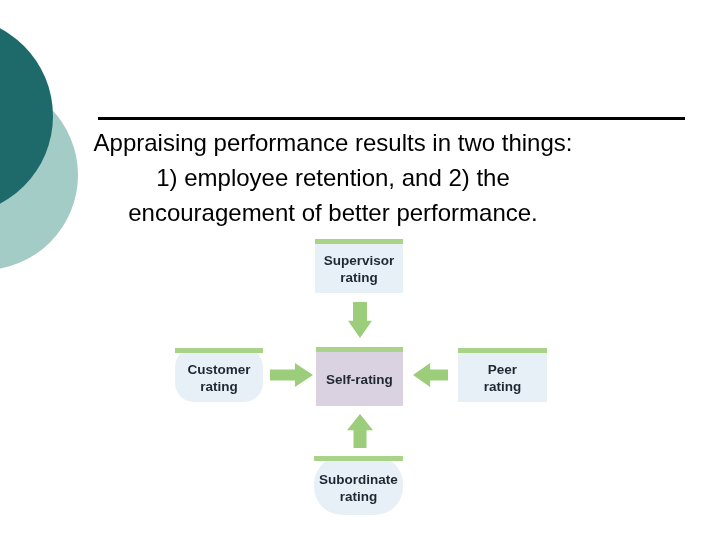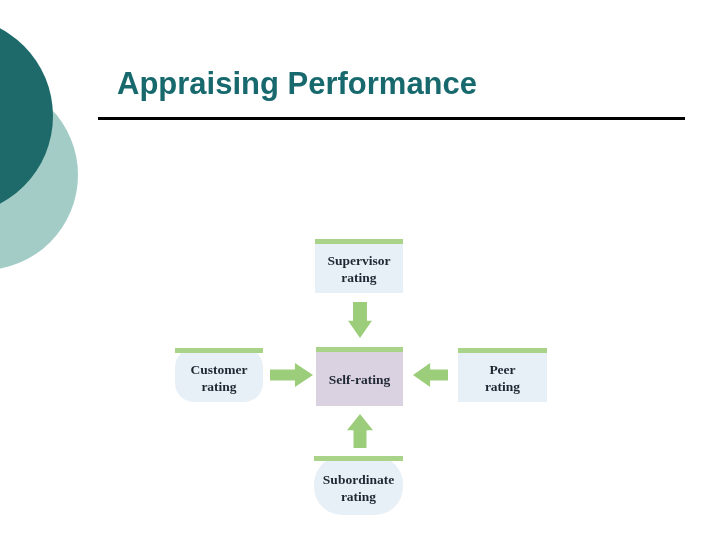--- a/index.html
+++ b/index.html
@@ -67,21 +67,20 @@
     width: 100%; height: 5px;
     background: #a9d389;
   }
   .box-label {
     font-size: 13.5px;
     line-height: 17px;
     font-weight: bold;
     color: #1f2733;
     white-space: pre-line;
     padding-top: 5px;
-    font-family: Liberation Serif, serif;
   }
   .box-top    { left: 315px; top: 239px; width: 88px; height: 54px; }
   .box-left   { left: 175px; top: 348px; width: 88px; height: 54px; border-radius: 19px; }
   .box-center { left: 316px; top: 347px; width: 87px; height: 59px; background: #dbd2e1; }
   .box-right  { left: 458px; top: 348px; width: 89px; height: 54px; }
   .box-bottom { left: 314px; top: 456px; width: 89px; height: 59px; border-radius: 28px; }
 
   
   .arrow { position: absolute; background: #9ccd7a; }
   .arrow-down {
@@ -102,23 +101,25 @@
   }
 </style>
 </head>
 <body>
 
 <div class="slide">
 
   <div class="circle circle-light"></div>
   <div class="circle circle-dark"></div>
 
-  <h1 class="title">Appraising Performance</h1>
   <div class="title-rule"></div>
 
+  <p class="body-text">Appraising performance results in two things:
+1) employee retention, and 2) the
+encouragement of better performance.</p>
 
   <div>
 
     <div class="dbox box-top">
       <div class="box-bar"></div>
       <span class="box-label">Supervisor
 rating</span>
     </div>
 
     <div class="dbox box-left">

